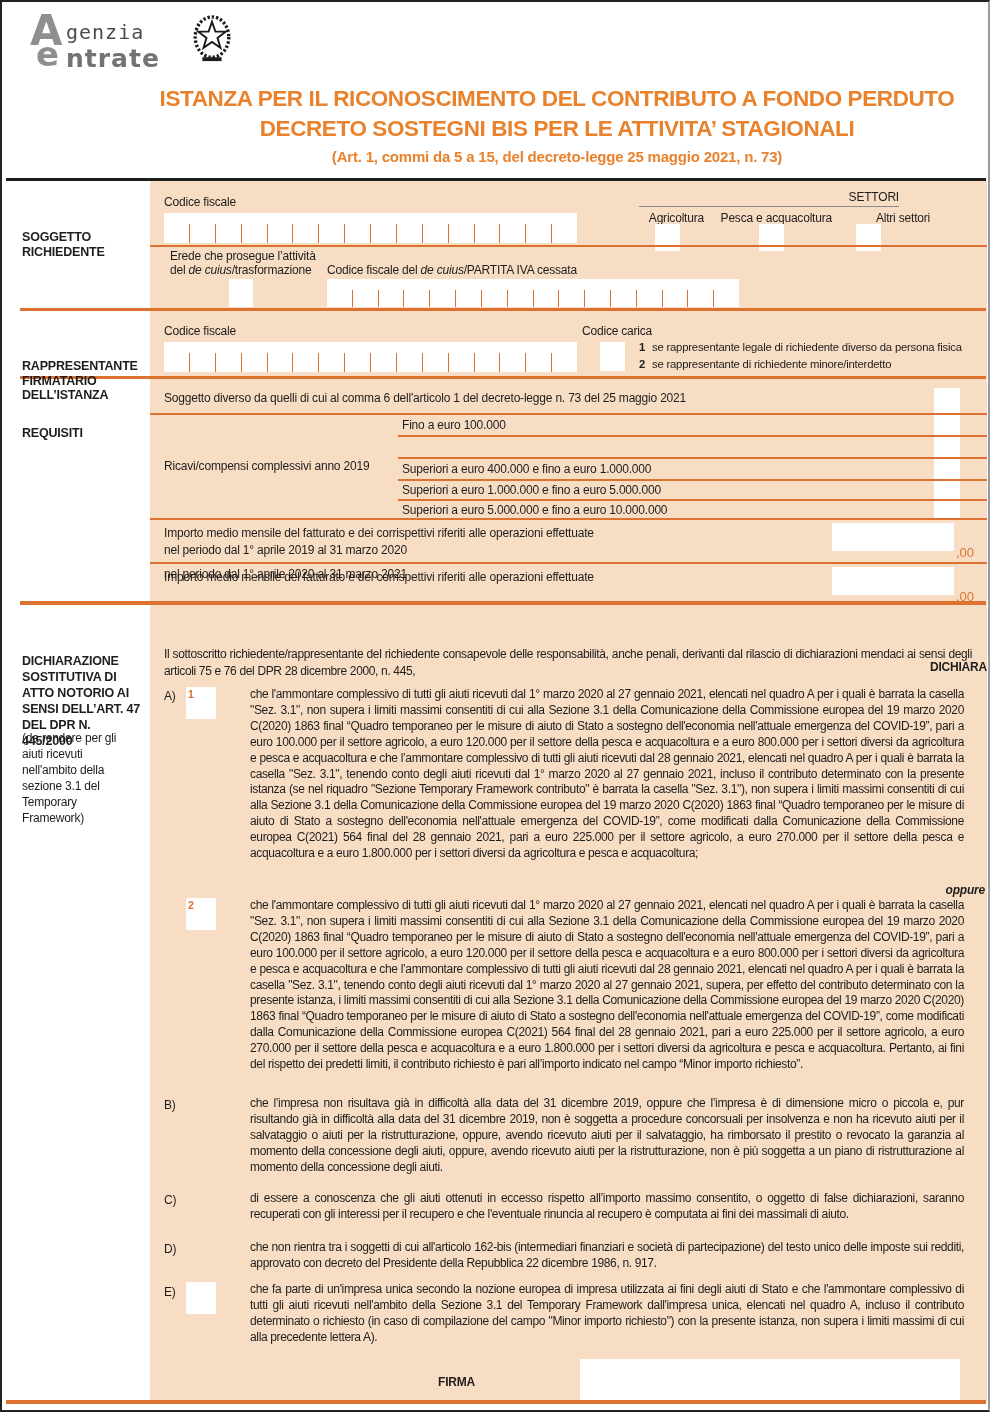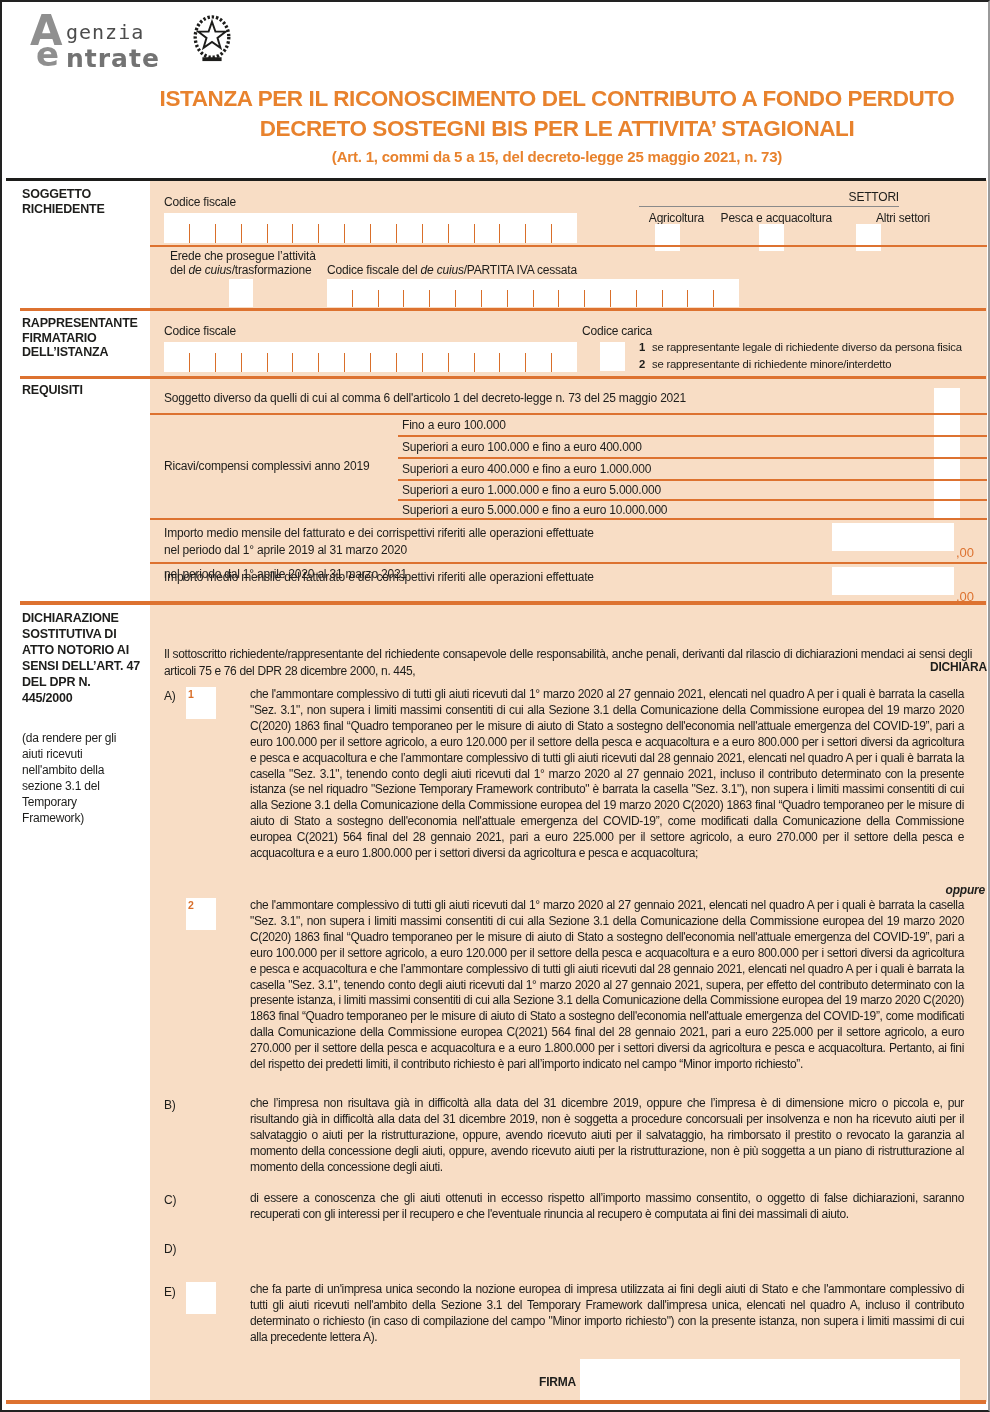--- a/index.html
+++ b/index.html
@@ -4,21 +4,21 @@
 <style>
   html,body{margin:0;padding:0;background:#fff;}
   .page{position:relative;width:990px;height:1412px;background:#fff;overflow:hidden;
         font-family:"Liberation Sans",sans-serif;color:#1d1d1b;box-sizing:border-box;
         border:2px solid #222;border-right:2px solid #9a9a9a;}
   .abs{position:absolute;}
   .peach{background:#f8ddc5;}
   .blkline{background:#1d1d1b;}
   .oline{background:#dd7230;}
   .gline{background:#8a8a8a;}
-  .lbl{font-weight:bold;font-size:12.5px;line-height:14.5px;letter-spacing:-0.2px;color:#1d1d1b;}
+  .lbl{font-weight:bold;font-size:12.5px;line-height:14.5px;letter-spacing:-0.2px;color:#1d1d1b;margin-top:43px;}
   .txt{font-size:12px;letter-spacing:-0.2px;line-height:14.5px;color:#1d1d1b;}
   .small{font-size:11.3px;letter-spacing:-0.2px;}
   .para{font-size:12px;letter-spacing:-0.35px;line-height:15.9px;text-align:justify;color:#1d1d1b;}
   .center{text-align:right;}
   .bold{font-weight:bold;}
   .ital{font-style:italic;}
   .title{color:#e8822d;font-weight:bold;font-size:22.5px;letter-spacing:-0.4px;text-align:center;line-height:30px;}
   .subtitle{color:#e8822d;font-weight:bold;font-size:15px;text-align:center;letter-spacing:-0.2px;}
   .whitebox{background:#fff;}
   .comb{background:#fff;display:flex;}
@@ -146,21 +146,20 @@
   <div class="abs small bold" style="left:637px;top:356px;">2</div>
   <div class="abs small" style="left:650px;top:356px;width:330px;">se rappresentante di richiedente minore/interdetto</div>
 
   <div class="abs txt" style="left:162px;top:389px;width:720px;">Soggetto diverso da quelli di cui al comma 6 dell'articolo 1 del decreto-legge n. 73 del 25 maggio 2021</div>
   <div class="abs whitebox" style="left:932px;top:386px;width:26px;height:130px;"></div>
 
   <div class="abs oline" style="left:148px;top:411px;width:837px;height:2px;"></div>
   <div class="abs txt" style="left:162px;top:457px;width:230px;">Ricavi/compensi complessivi anno 2019</div>
   <div class="abs txt" style="left:400px;top:416px;width:520px;">Fino a euro 100.000</div>
   <div class="abs oline" style="left:396px;top:433px;width:589px;height:1.5px;"></div>
-  <div class="abs txt" style="left:400px;top:438px;width:520px;">Superiori a euro 100.000 e fino a euro 400.000</div>
   <div class="abs oline" style="left:396px;top:455px;width:589px;height:1.5px;"></div>
   <div class="abs txt" style="left:400px;top:460px;width:520px;">Superiori a euro 400.000 e fino a euro 1.000.000</div>
   <div class="abs oline" style="left:396px;top:477px;width:589px;height:1.5px;"></div>
   <div class="abs txt" style="left:400px;top:481px;width:520px;">Superiori a euro 1.000.000 e fino a euro 5.000.000</div>
   <div class="abs oline" style="left:396px;top:497px;width:589px;height:1.5px;"></div>
   <div class="abs txt" style="left:400px;top:501px;width:520px;">Superiori a euro 5.000.000 e fino a euro 10.000.000</div>
   <div class="abs oline" style="left:148px;top:516px;width:837px;height:2px;"></div>
 
   <div class="abs txt" style="left:162px;top:524px;width:650px;">Importo medio mensile del fatturato e dei corrispettivi riferiti alle operazioni effettuate</div>
   <div class="abs txt" style="left:162px;top:541px;width:650px;">nel periodo dal 1° aprile 2019 al 31 marzo 2020</div>
@@ -189,21 +188,22 @@
   </div>
   <div class="abs para" style="left:248px;top:896px;width:714px;">che l'ammontare complessivo di tutti gli aiuti ricevuti dal 1° marzo 2020 al 27 gennaio 2021, elencati nel quadro A per i quali è barrata la casella "Sez. 3.1", non supera i limiti massimi consentiti di cui alla Sezione 3.1 della Comunicazione della Commissione europea del 19 marzo 2020 C(2020) 1863 final “Quadro temporaneo per le misure di aiuto di Stato a sostegno dell'economia nell'attuale emergenza del COVID-19”, pari a euro 100.000 per il settore agricolo, a euro 120.000 per il settore della pesca e acquacoltura e a euro 800.000 per i settori diversi da agricoltura e pesca e acquacoltura e che l’ammontare complessivo di tutti gli aiuti ricevuti dal 28 gennaio 2021, elencati nel quadro A per i quali è barrata la casella "Sez. 3.1", tenendo conto degli aiuti ricevuti dal 1° marzo 2020 al 27 gennaio 2021, supera, per effetto del contributo determinato con la presente istanza, i limiti massimi consentiti di cui alla Sezione 3.1 della Comunicazione della Commissione europea del 19 marzo 2020 C(2020) 1863 final “Quadro temporaneo per le misure di aiuto di Stato a sostegno dell'economia nell'attuale emergenza del COVID-19”, come modificati dalla Comunicazione della Commissione europea C(2021) 564 final del 28 gennaio 2021, pari a euro 225.000 per il settore agricolo, a euro 270.000 per il settore della pesca e acquacoltura e a euro 1.800.000 per i settori diversi da agricoltura e pesca e acquacoltura. Pertanto, ai fini del rispetto dei predetti limiti, il contributo richiesto è pari all’importo indicato nel campo “Minor importo richiesto”.</div>
 
   <div class="abs txt" style="left:162px;top:1096px;">B)</div>
   <div class="abs para" style="left:248px;top:1094px;width:714px;">che l’impresa non risultava già in difficoltà alla data del 31 dicembre 2019, oppure che l’impresa è di dimensione micro o piccola e, pur risultando già in difficoltà alla data del 31 dicembre 2019, non è soggetta a procedure concorsuali per insolvenza e non ha ricevuto aiuti per il salvataggio o aiuti per la ristrutturazione, oppure, avendo ricevuto aiuti per il salvataggio, ha rimborsato il prestito o revocato la garanzia al momento della concessione degli aiuti, oppure, avendo ricevuto aiuti per la ristrutturazione, non è più soggetta a un piano di ristrutturazione al momento della concessione degli aiuti.</div>
 
   <div class="abs txt" style="left:162px;top:1191px;">C)</div>
   <div class="abs para" style="left:248px;top:1189px;width:714px;">di essere a conoscenza che gli aiuti ottenuti in eccesso rispetto all’importo massimo consentito, o oggetto di false dichiarazioni, saranno recuperati con gli interessi per il recupero e che l'eventuale rinuncia al recupero è computata ai fini dei massimali di aiuto.</div>
 
   <div class="abs txt" style="left:162px;top:1240px;">D)</div>
+  <div class="abs para" style="left:248px;top:1238px;width:714px;">che non rientra tra i soggetti di cui all'articolo 162-bis (intermediari finanziari e società di partecipazione) del testo unico delle imposte sui redditi, approvato con decreto del Presidente della Repubblica 22 dicembre 1986, n. 917.</div>
 
   <div class="abs txt" style="left:162px;top:1283px;">E)</div>
   <div class="abs whitebox" style="left:184px;top:1280px;width:30px;height:32px;"></div>
   <div class="abs para" style="left:248px;top:1280px;width:714px;">che fa parte di un'impresa unica secondo la nozione europea di impresa utilizzata ai fini degli aiuti di Stato e che l'ammontare complessivo di tutti gli aiuti ricevuti nell'ambito della Sezione 3.1 del Temporary Framework dall'impresa unica, elencati nel quadro A, incluso il contributo determinato o richiesto (in caso di compilazione del campo "Minor importo richiesto") con la presente istanza, non supera i limiti massimi di cui alla precedente lettera A).</div>
 
-  <div class="abs txt bold" style="left:464px;top:1373px;width:110px;text-align:right;">FIRMA</div>
+  <div class="abs txt bold" style="left:436px;top:1373px;width:110px;">FIRMA</div>
   <div class="abs whitebox" style="left:578px;top:1357px;width:380px;height:41px;"></div>
 
 </div>
 
 </body></html>

